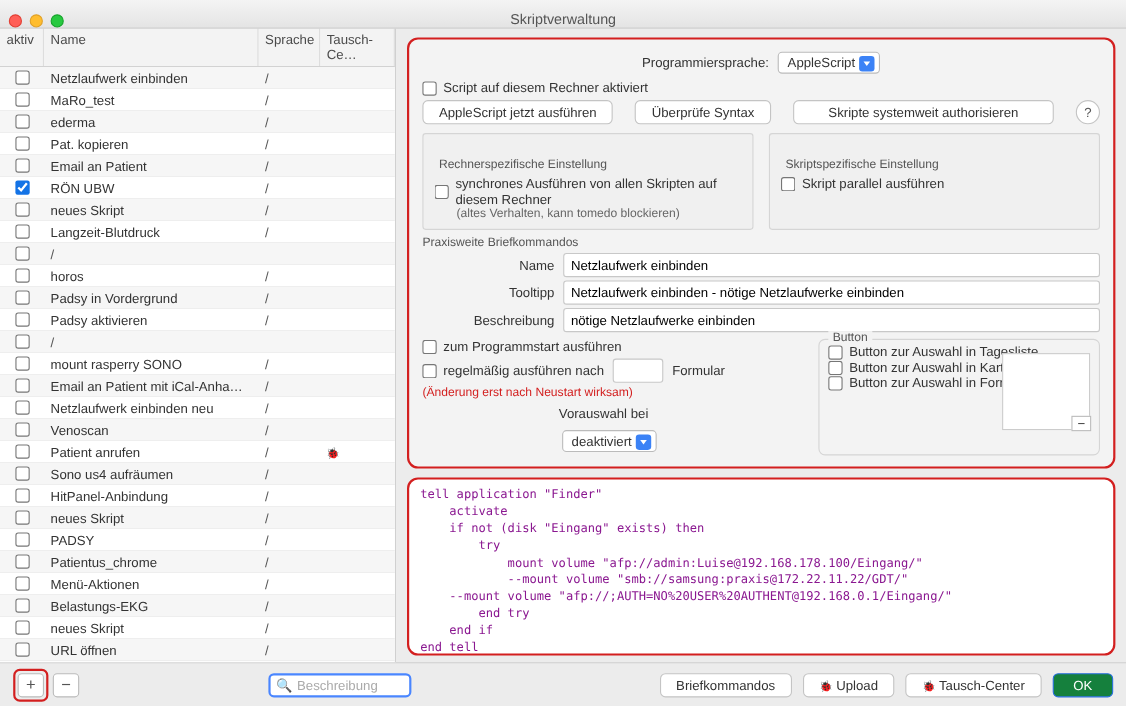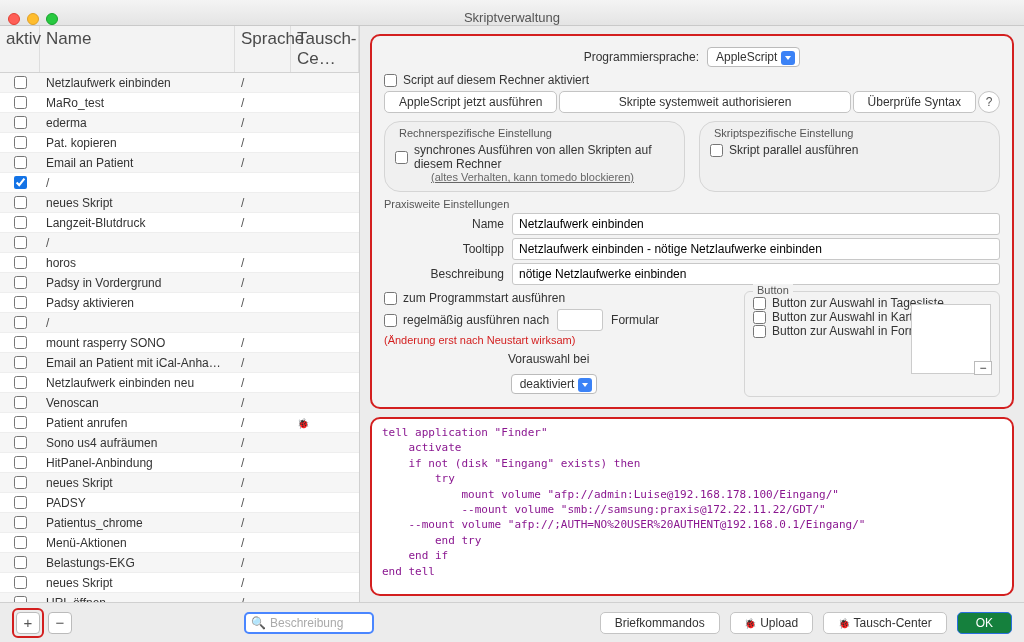--- a/index.html
+++ b/index.html
@@ -24,21 +24,21 @@
   }
   .traffic { display:flex; gap:7px; }
   .dot { width:12px; height:12px; border-radius:50%; }
   .dot.red{background:#ff5f57;border:1px solid #e24035;}
   .dot.yellow{background:#ffbd2e;border:1px solid #e0a128;}
   .dot.green{background:#28c940;border:1px solid #18a42d;}
   .title-center{position:absolute;left:0;right:0;text-align:center;font-size:13px;color:#555;}
   
   .content{ display:flex; height:576px; }
   .sidebar{ width:360px; border-right:1px solid #d0d0d0; background:#fff; display:flex; flex-direction:column; }
-  .table-header{ display:flex; background:#f3f3f3; border-bottom:1px solid #d2d2d2; font-size:17px; color:#4a4a4a;}
+  .table-header{ display:flex; background:#f3f3f3; border-bottom:1px solid #d2d2d2; font-size:12px; color:#4a4a4a;}
   .th{ padding:3px 6px; border-right:1px solid #ddd;}
   .th.aktiv{width:40px;}
   .th.name{flex:1;}
   .th.sprache{width:56px;}
   .th.tausch{width:68px;}
   .rows{ flex:1; overflow:hidden; }
   .row{ display:flex; align-items:center; border-bottom:1px solid #eee; height:20px; background:#fff;}
   .row:nth-child(odd){ background:#f6f6f6;}
   .cell{ padding:2px 6px; font-size:12px; }
   .cell.chk{width:40px; display:flex; justify-content:flex-start; padding-left:14px;}
@@ -50,22 +50,22 @@
   
   .main{ flex:1; padding:8px 10px 6px 10px; display:flex; flex-direction:column; gap:8px;}
   .panel{ border:2px solid #d31f1f; border-radius:10px; padding:8px 12px 10px 12px; background:#f3f3f3;}
   .form-row{ display:flex; align-items:center; gap:8px; margin:3px 0;}
   .lbl{ text-align:right; width:120px; font-size:12px;}
   .sel{ background:#fff; border:1px solid #bbb; border-radius:4px; padding:2px 22px 2px 8px; position:relative; font-size:12px;}
   .sel::after{ content:""; position:absolute; right:4px; top:3px; width:14px; height:14px; background:#3b82f6; border-radius:3px; }
   .sel::before{ content:""; position:absolute; right:8px; top:8px; border-left:3px solid transparent; border-right:3px solid transparent; border-top:4px solid #fff; z-index:2;}
   .btn{ background:#fff; border:1px solid #c4c4c4; border-radius:5px; padding:3px 14px; font-size:12px; color:#333;}
   .btn.help{ width:22px; height:22px; border-radius:50%; padding:0; text-align:center; line-height:20px; color:#555;}
-  .btn-row{ display:flex; gap:2px; margin:4px 0 8px 0; align-items:center;}
-  .fieldset{ border:1px solid #d5d5d5; border-radius:16px; padding:4px 10px 8px 10px; background:#f0f0f0; }
+  .btn-row{ display:flex; gap:20px; margin:4px 0 8px 0; align-items:center;}
+  .fieldset{ border:1px solid #d5d5d5; border-radius:3px; padding:20px 10px 8px 10px; background:#f0f0f0; }
   .fieldset .legend{ font-size:11px; color:#555; margin:-12px 0 4px 0; background:#f0f0f0; display:inline-block; padding:0 4px;}
   .two-col{ display:flex; gap:14px;}
   .two-col .fieldset{ flex:1;}
   .chk-label{ display:flex; align-items:center; gap:6px; font-size:12px; }
   .input{ background:#fff; border:1px solid #c8c8c8; border-radius:3px; padding:3px 6px; font-size:12px; }
   .input.wide{ flex:1;}
   .input.small{ width:46px; text-align:left;}
   .red-note{ color:#d31f1f; font-size:11px;}
   .settings-mid{ display:flex; gap:20px; margin-top:6px;}
   .settings-left{ width:340px;}
@@ -147,20 +147,21 @@
             <input type="checkbox" style="">
           </div>
           <div class="cell name">Email an Patient</div>
           <div class="cell sprache">/</div>
           <div class="cell tausch"></div>
         </div>
         <div class="row">
           <div class="cell chk">
             <input type="checkbox" checked="" style="">
           </div>
+          <div class="cell name">RÖN UBW</div>
           <div class="cell sprache">/</div>
           <div class="cell tausch"></div>
         </div>
         <div class="row">
           <div class="cell chk">
             <input type="checkbox" style="">
           </div>
           <div class="cell name">neues Skript</div>
           <div class="cell sprache">/</div>
           <div class="cell tausch"></div>
@@ -333,44 +334,44 @@
         <span class="sel">AppleScript</span>
       </div>
 
       <label class="chk-label" style="margin:6px 0 4px 0;">
         <input type="checkbox" style="">
         <span>Script auf diesem Rechner aktiviert</span>
       </label>
 
       <div class="btn-row">
         <button class="btn">AppleScript jetzt ausführen</button>
+        <button class="btn">Überprüfe Syntax</button>
         <button class="btn" style="flex:1;">Skripte systemweit authorisieren</button>
-        <button class="btn">Überprüfe Syntax</button>
         <button class="btn help">?</button>
       </div>
 
       <div class="two-col">
         <div class="fieldset">
           <div class="legend">Rechnerspezifische Einstellung</div>
           <label class="chk-label">
             <input type="checkbox" style="">
             <span>synchrones Ausführen von allen Skripten auf diesem Rechner</span>
           </label>
-          <div class="sub" style="font-size:11px;color:#666;margin-left:36px;text-decoration:underline;">(altes Verhalten, kann tomedo blockieren)</div>
+          <div class="sub" style="font-size:11px;color:#666;margin-left:20px;">(altes Verhalten, kann tomedo blockieren)</div>
         </div>
         <div class="fieldset">
           <div class="legend">Skriptspezifische Einstellung</div>
           <label class="chk-label">
             <input type="checkbox" style="">
             <span>Skript parallel ausführen</span>
           </label>
         </div>
       </div>
 
-      <div class="section-title">Praxisweite Einstellungen</div>
+      <div class="section-title">Praxisweite Briefkommandos</div>
 
       <div class="form-row">
         <span class="lbl">Name</span>
         <input class="input wide" value="Netzlaufwerk einbinden" style="">
       </div>
       <div class="form-row">
         <span class="lbl">Tooltipp</span>
         <input class="input wide" value="Netzlaufwerk einbinden - nötige Netzlaufwerke einbinden" style="">
       </div>
       <div class="form-row">

